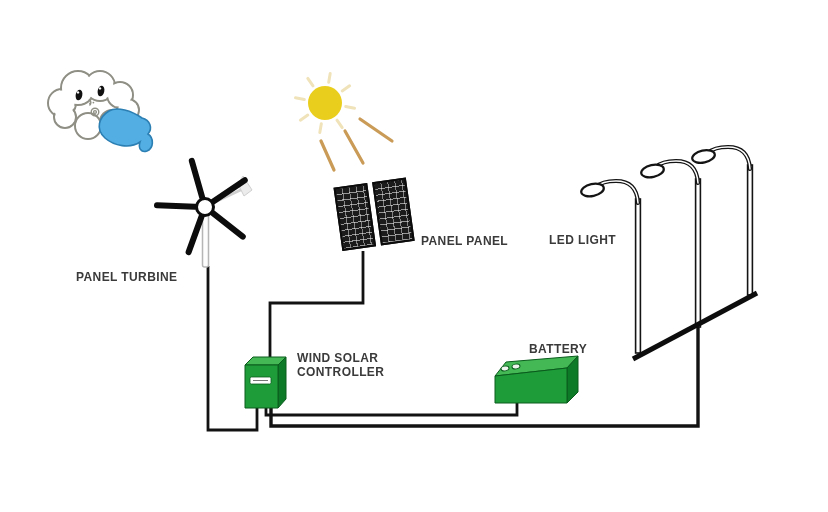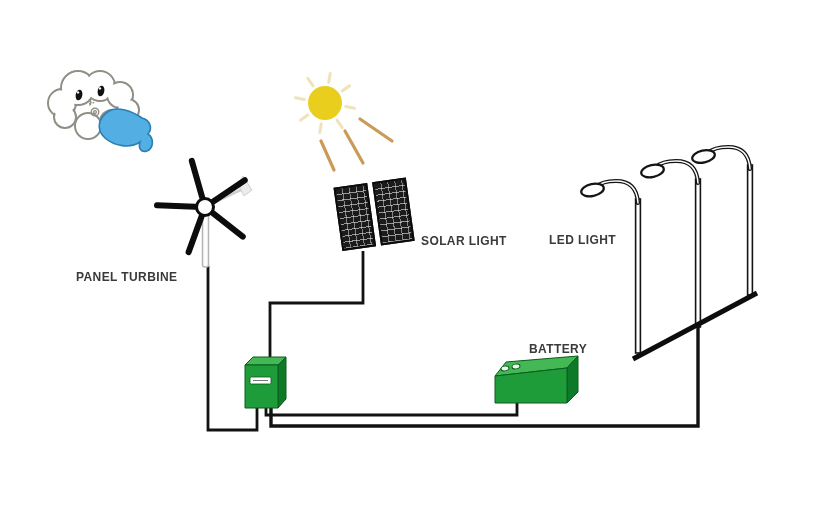--- a/index.html
+++ b/index.html
@@ -162,16 +162,20 @@
       <line class="ground-wire" x1="633" y1="359" x2="757" y2="293"></line>
     </g>
   </svg>
 
   <div class="panel-wrap">
     <div class="panel" style="left:0;"></div>
     <div class="panel" style="left:39px;"></div>
   </div>
 
   <div class="lbl" style="left:76px;top:271px;">PANEL TURBINE</div>
-  <div class="lbl" style="left:421px;top:235px;">SOLAR LIGHT</div>
+  <div class="lbl" style="left:421px;top:235px;">PANEL PANEL</div>
   <div class="lbl" style="left:549px;top:234px;">LED LIGHT</div>
+  <div class="lbl" style="left:297px;top:352px;">
+    <div>WIND SOLAR</div>
+    <div>CONTROLLER</div>
+  </div>
   <div class="lbl" style="left:529px;top:343px;">BATTERY</div>
 </div>
 
 </body></html>

